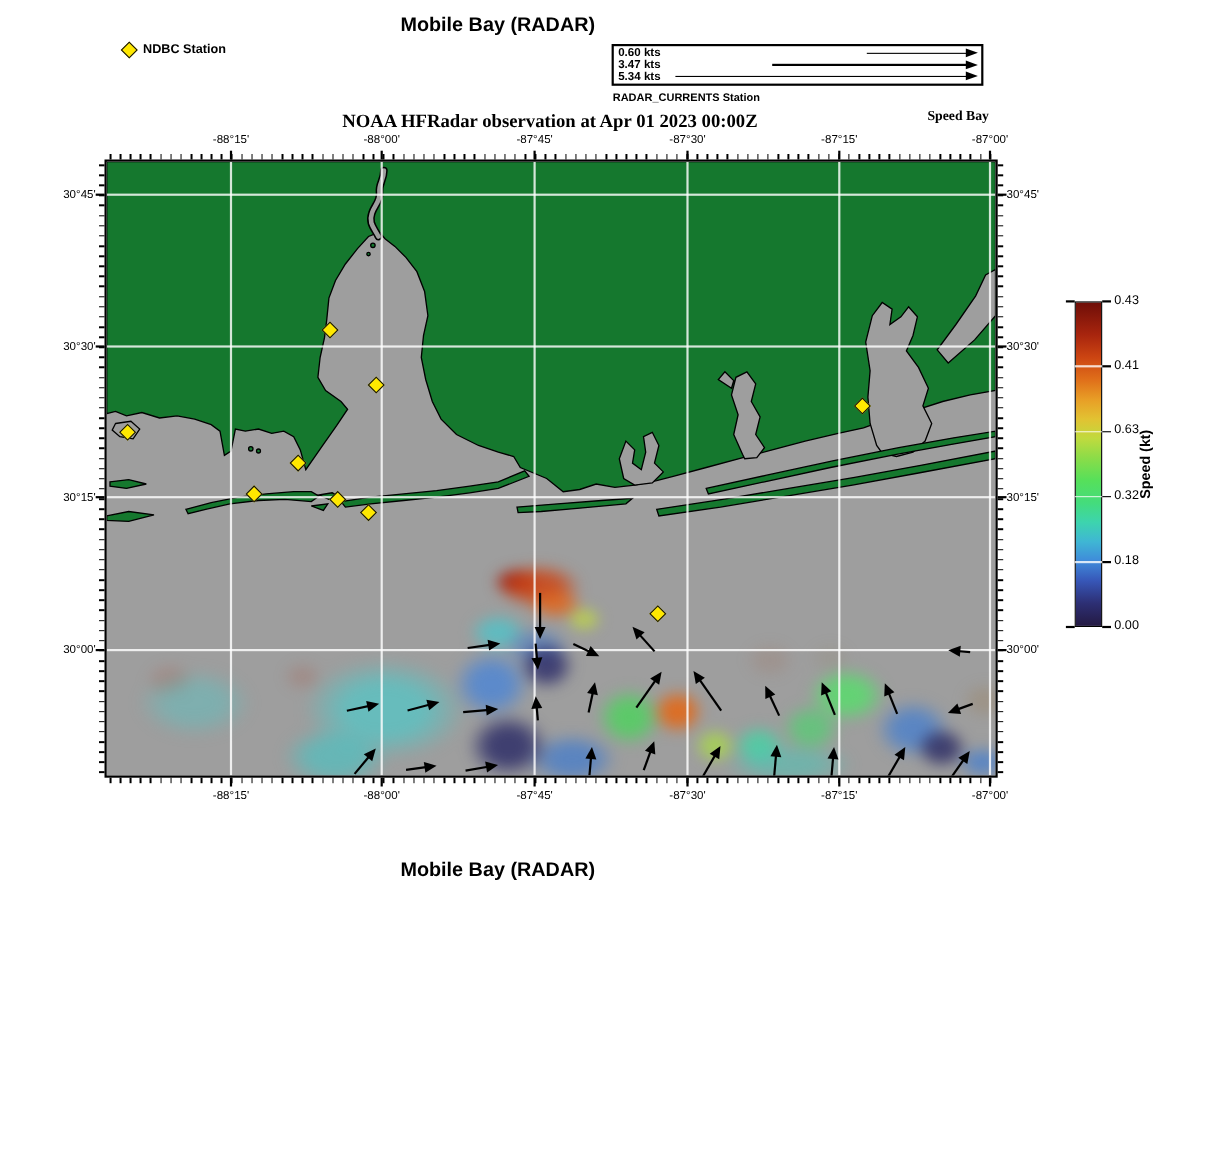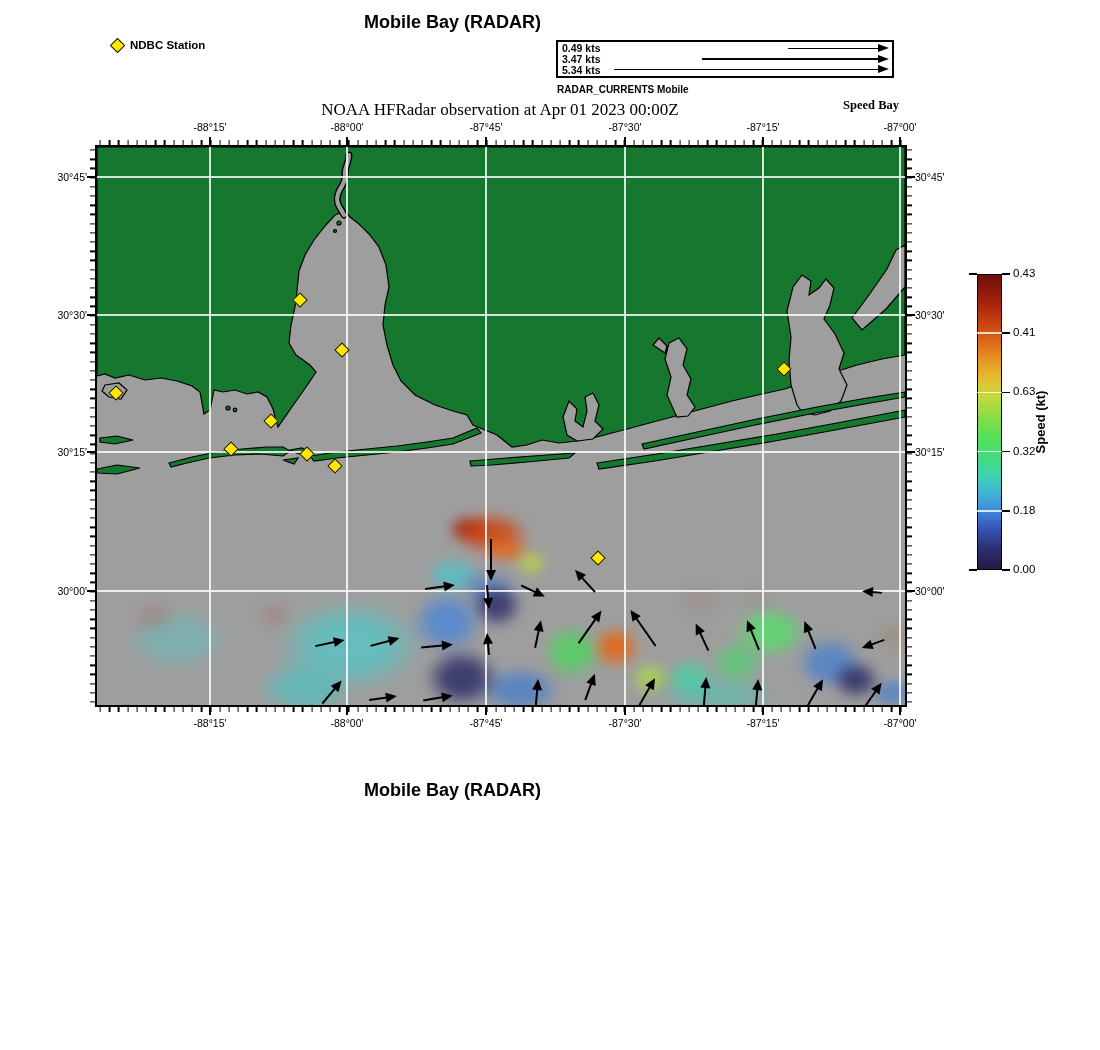--- a/index.html
+++ b/index.html
@@ -14,21 +14,21 @@
   .vec-legend{left:556px;top:40px;width:338px;height:38px;border:2px solid #000;background:#fff;
               display:flex;flex-direction:column;justify-content:space-evenly;padding:1px 0;box-sizing:border-box;}
   .vec-row{position:relative;height:11px;display:flex;align-items:center;}
   .vec-row .lbl{font-size:10.5px;font-weight:bold;margin-left:4px;line-height:10px;}
   .vec-arrow{position:absolute;right:3px;top:50%;height:0;}
   .vec-arrow .shaft{position:absolute;right:7px;top:-0.75px;height:1.5px;background:#000;}
   .vec-arrow .head{position:absolute;right:0;top:-4.5px;width:0;height:0;
                    border-left:11px solid #000;border-top:4.5px solid transparent;border-bottom:4.5px solid transparent;}
   .vec-caption{left:557px;top:84px;font-size:10px;font-weight:bold;}
   .noaa-title{left:0;right:100px;top:100px;text-align:center;font-family:"Liberation Serif",serif;
-              font-size:17px;font-weight:normal;}
+              font-size:17px;font-weight:bold;}
   .region-label{left:700px;top:98px;width:199px;text-align:right;font-family:"Liberation Serif",serif;
                 font-size:12.5px;font-weight:bold;}
   
   .map-frame{left:95px;top:145px;width:808px;height:558px;border:2px solid #000;}
   .map-inner{left:97px;top:147px;width:808px;height:558px;overflow:hidden;background:var(--water);}
   .map-inner svg{position:absolute;left:0;top:0;}
   .land{fill:var(--land);stroke:#000;stroke-width:1.2;}
   .waterpoly{fill:var(--water);stroke:#000;stroke-width:1.2;}
   .river-under{fill:none;stroke:#000;stroke-width:7;stroke-linecap:round;}
   .river-over{fill:none;stroke:var(--water);stroke-width:4.2;stroke-linecap:round;}
@@ -73,42 +73,42 @@
 
   <div class="abs top-title">Mobile Bay (RADAR)</div>
 
   <div class="abs ndbc-legend">
     <span class="diamond"></span>
     <span class="lbl">NDBC Station</span>
   </div>
 
   <div class="abs vec-legend">
       <div class="vec-row" style="">
-        <div class="lbl" style="">0.49 kts</div>
+        <div class="lbl" style="">0.60 kts</div>
         <div class="vec-arrow" style="width: 105px;">
           <div class="shaft" style="width: 94px;"></div>
           <div class="head" style=""></div>
         </div>
       </div>
       <div class="vec-row" style="">
         <div class="lbl" style="">3.47 kts</div>
         <div class="vec-arrow" style="width: 191px;">
           <div class="shaft" style="width: 180px;"></div>
           <div class="head" style=""></div>
         </div>
       </div>
       <div class="vec-row" style="">
         <div class="lbl" style="">5.34 kts</div>
         <div class="vec-arrow" style="width: 279px;">
           <div class="shaft" style="width: 268px;"></div>
           <div class="head" style=""></div>
         </div>
       </div>
     </div>
-  <div class="abs vec-caption">RADAR_CURRENTS Mobile</div>
+  <div class="abs vec-caption">RADAR_CURRENTS Station</div>
 
   <div class="abs noaa-title">NOAA HFRadar observation at Apr 01 2023 00:00Z</div>
   <div class="abs region-label">Speed Bay</div>
 
   <div class="abs ticks-top"></div>
   <div class="abs ticks-bottom"></div>
   <div class="abs ticks-left"></div>
   <div class="abs ticks-right"></div>
 
   <div class="abs map-inner" id="mapInner">

